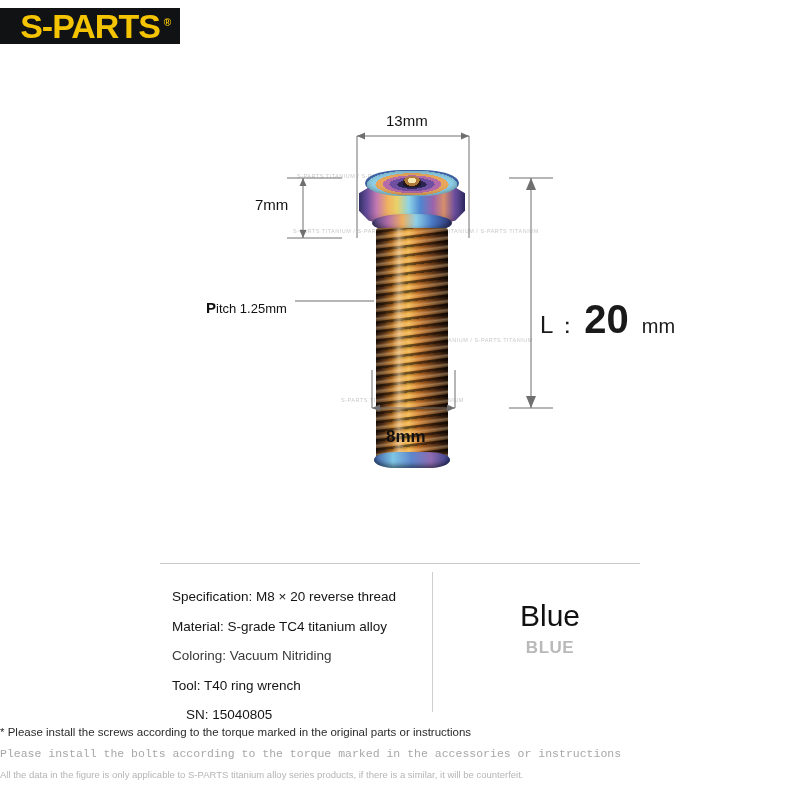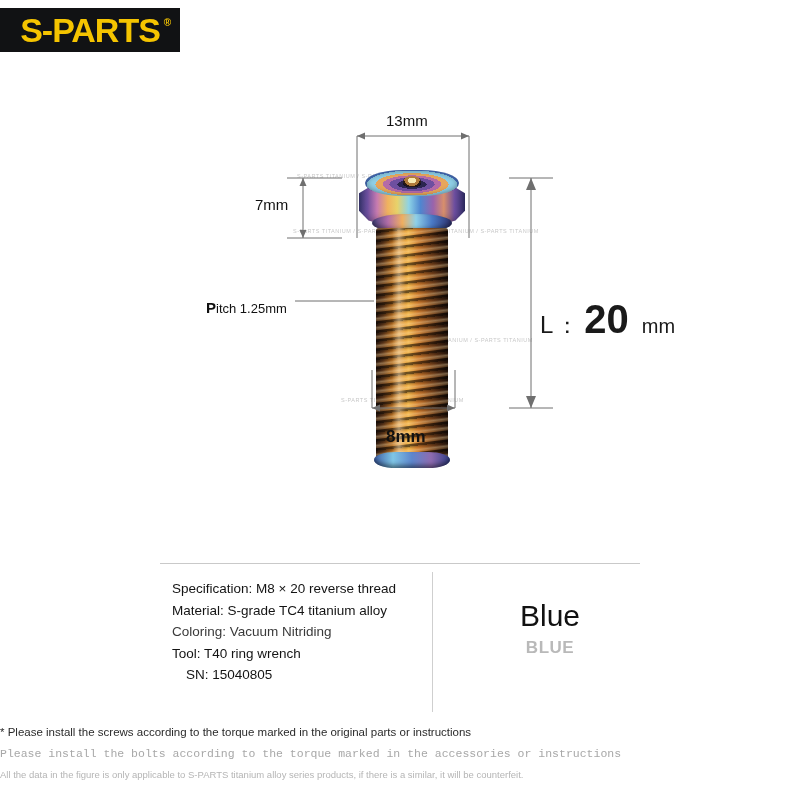--- a/index.html
+++ b/index.html
@@ -11,21 +11,21 @@
     font-family: "Liberation Sans", sans-serif;
     position: relative;
     overflow: hidden;
     color: #1a1a1a;
   }
 
   
   .logo-box {
     position: absolute;
     left: 0; top: 8px;
-    width: 180px; height: 44px;
+    width: 180px; height: 36px;
     background: #111214;
     display: flex;
     align-items: center;
     justify-content: center;
   }
   .logo-text {
     font-family: "Liberation Sans", sans-serif;
     font-weight: bold;
     font-size: 34px;
     letter-spacing: -1px;
@@ -185,20 +185,21 @@
   .spec-list {
     position: absolute;
     left: 172px; top: 578px;
     width: 250px;
   }
   .spec-list div {
     font-size: 13.5px;
     line-height: 21.5px;
     color: #141414;
     white-space: nowrap;
+    margin-top: 8px;
   }
   .spec-list div.dim-faded { color: #3a3a3a; }
   .spec-list div.sn { padding-left: 14px; }
 
   .color-block {
     position: absolute;
     left: 470px; top: 600px;
     width: 160px;
     text-align: center;
   }

